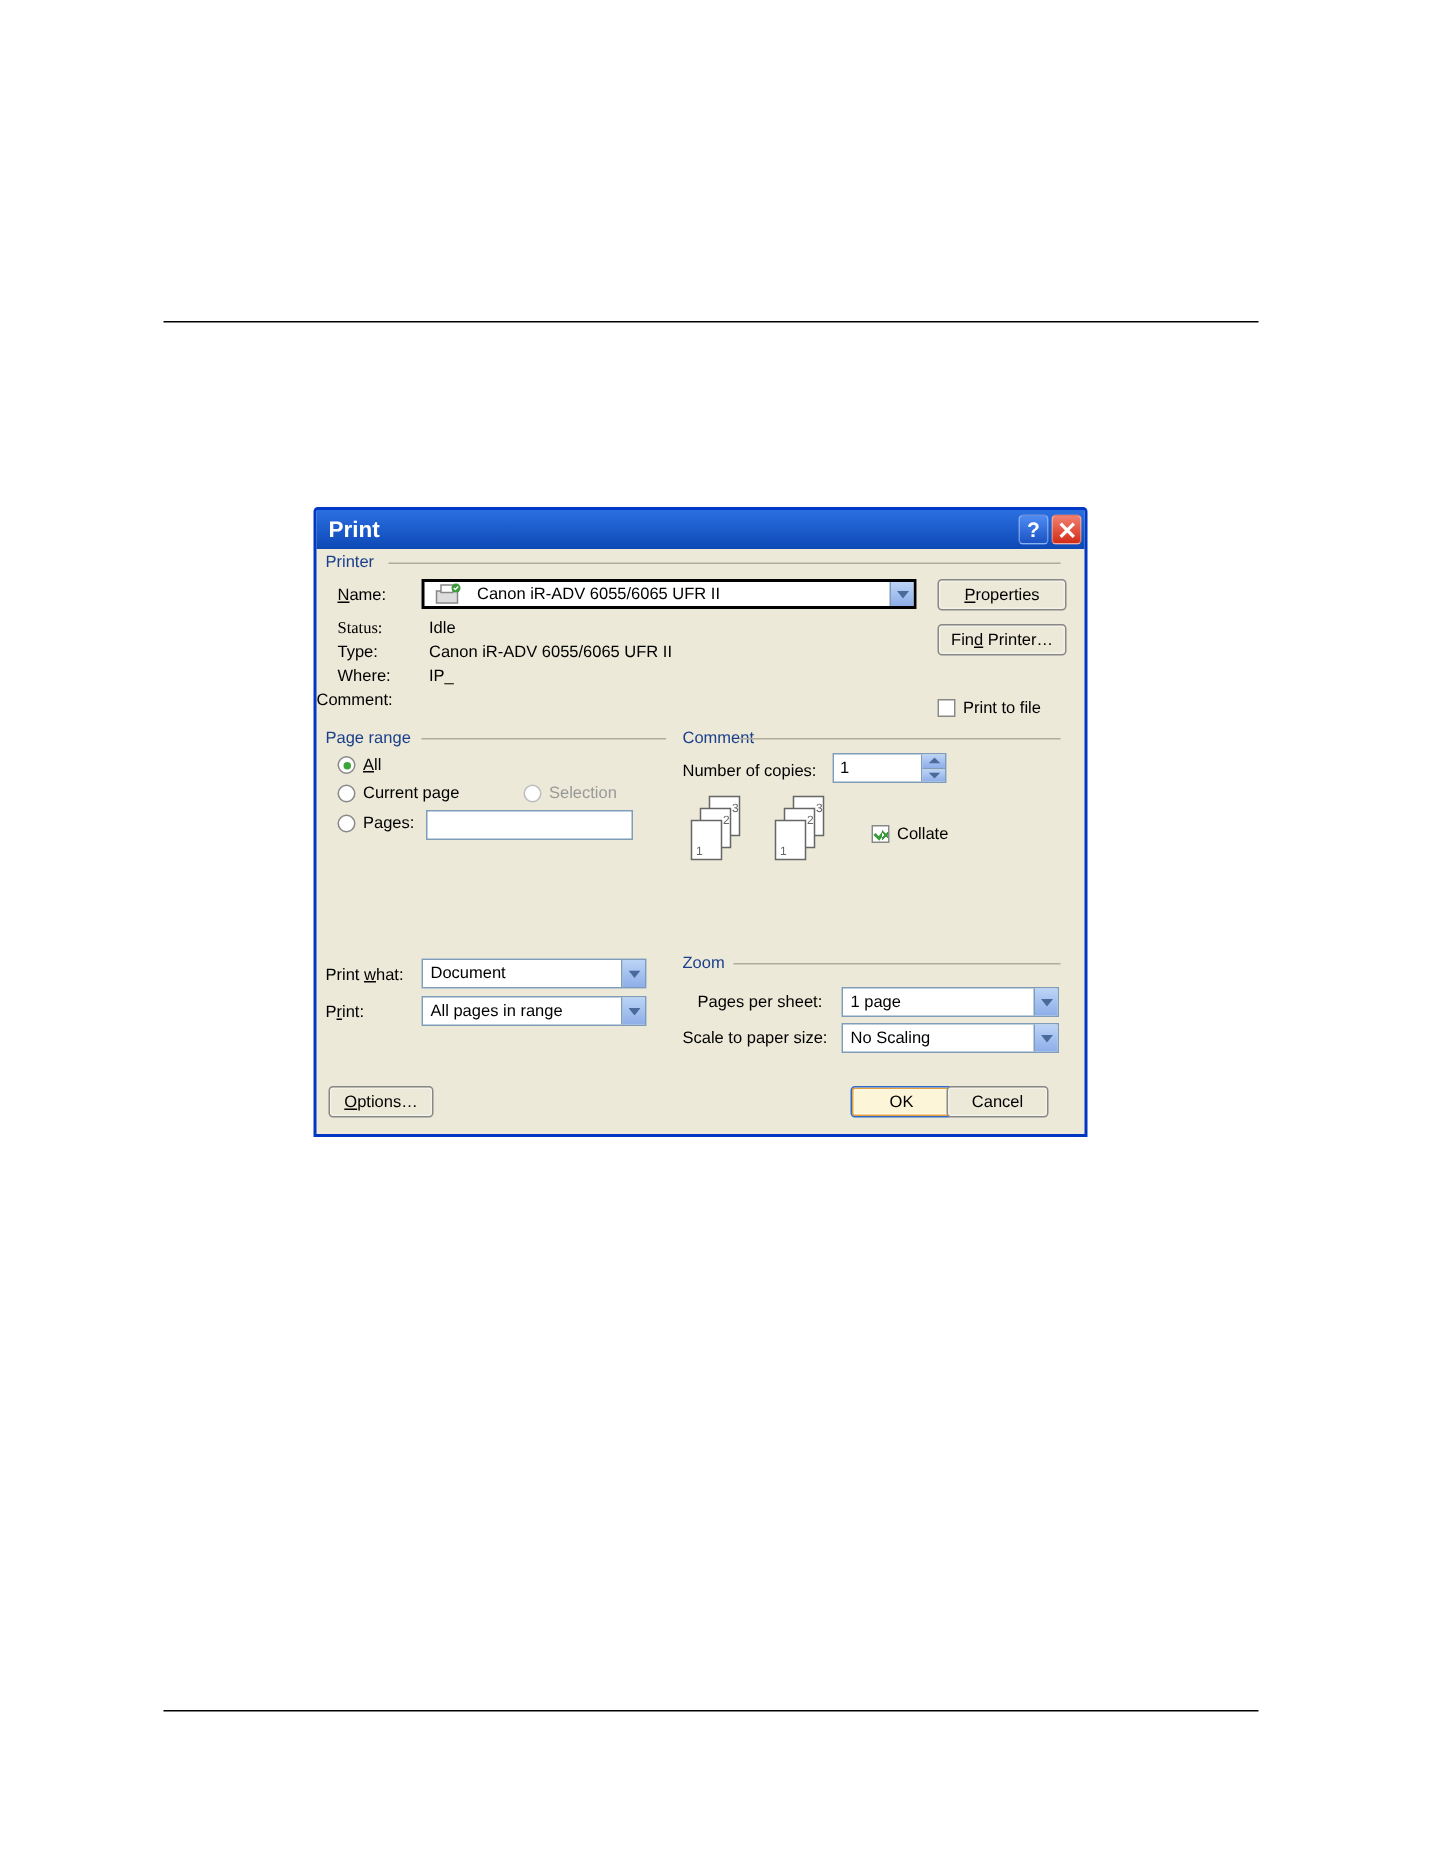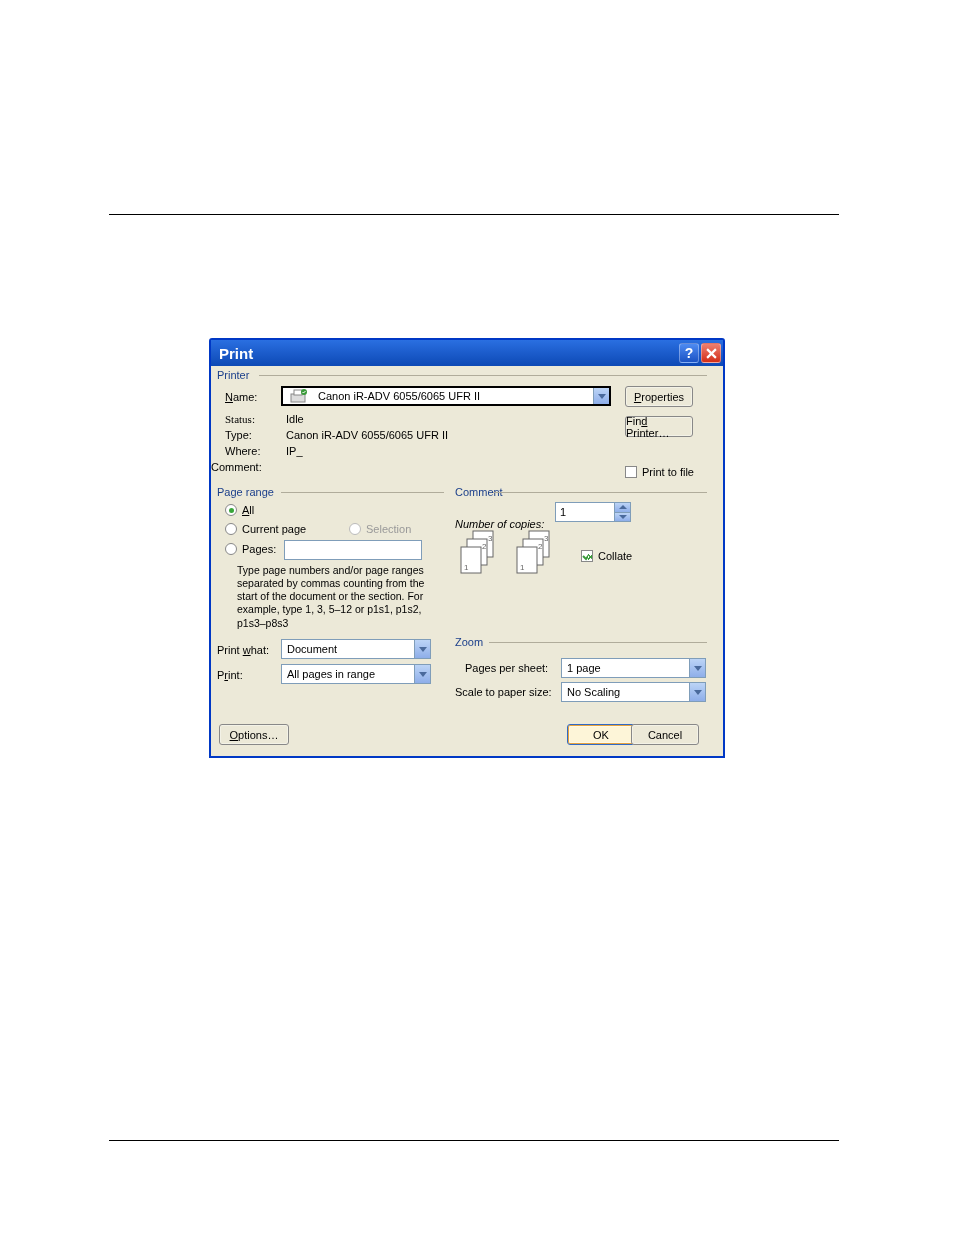--- a/index.html
+++ b/index.html
@@ -22,21 +22,21 @@
     font-size:14px; color:#fff; border:1px solid #fff5;
   }
   .tb-help { background:linear-gradient(to bottom,#4e8bf2,#1b53c4); }
   .tb-close { background:linear-gradient(to bottom,#f08070,#d22d17); }
   .content { padding:6px 10px 10px 10px; position:relative; height:calc(100% - 26px); }
   .group-label { color:#1b3f8b; font-size:11px; position:absolute; }
   .group-rule { position:absolute; height:1px; background:#b0ac9b; }
   .row-label { position:absolute; font-size:11px; color:#000; }
   .muted { color:#999; }
   .btn {
-    position:absolute; width:68px; height:21px; background:#ECE9D8;
+    position:absolute; width:86px; height:21px; background:#ECE9D8;
     border:1px solid #888; border-radius:3px; font-size:11px;
     display:flex; align-items:center; justify-content:center; box-shadow:inset 0 0 0 1px #fff6;
   }
   .btn.default { border:1px solid #316ac5; box-shadow:0 0 0 1px #e6a23c inset, inset 0 0 0 2px #fff6; background:#fdf5d8; }
   .combo {
     position:absolute; height:20px; background:#fff; border:1px solid #7f9db9;
     display:flex; align-items:center; padding:0 0 0 5px;
   }
   .combo .arrow {
     width:16px; height:100%; background:linear-gradient(to bottom,#bcd4f6,#8eaee9);
@@ -143,26 +143,25 @@
     <div class="radio" style="left:138px; top:157px;align-items:center;">
       <div class="dot" style="border-color:#bbb;"></div>
         <span class="muted">Selection</span>
     </div>
     <div class="radio" style="left:14px; top:177px;">
       <div class="dot"></div>
         <span>Pages:</span>
     </div>
     <input class="textbox" style="left: 73px; top: 174px; width: 138px;" value="">
 
-    <div class="hint" style="left:26px; top:198px;">Type page numbers and/or page ranges separated by commas counting from the start of the document or the section. For example, type 1, 3, 5–12 or p1s1, p1s2, p1s3–p8s3</div>
 
     <span class="group-label" style="left:244px; top:120px;">Comment</span>
     <div class="group-rule" style="left:282px; top:126px; width:214px;"></div>
 
-    <span class="row-label" style="left:244px; top:152px;font-style:italic;">Number of copies:</span>
+    <span class="row-label" style="left:244px; top:142px;">Number of copies:</span>
     <div class="spinner" style="left:344px; top:136px;">
       <input value="1" style="">
       <div class="spin-btns">
         <div>
             <svg width="8" height="4">
               <path d="M0 4 L8 4 L4 0 Z" fill="#4a6a9c"></path>
             </svg>
           </div>
         <div>
             <svg width="8" height="4">

